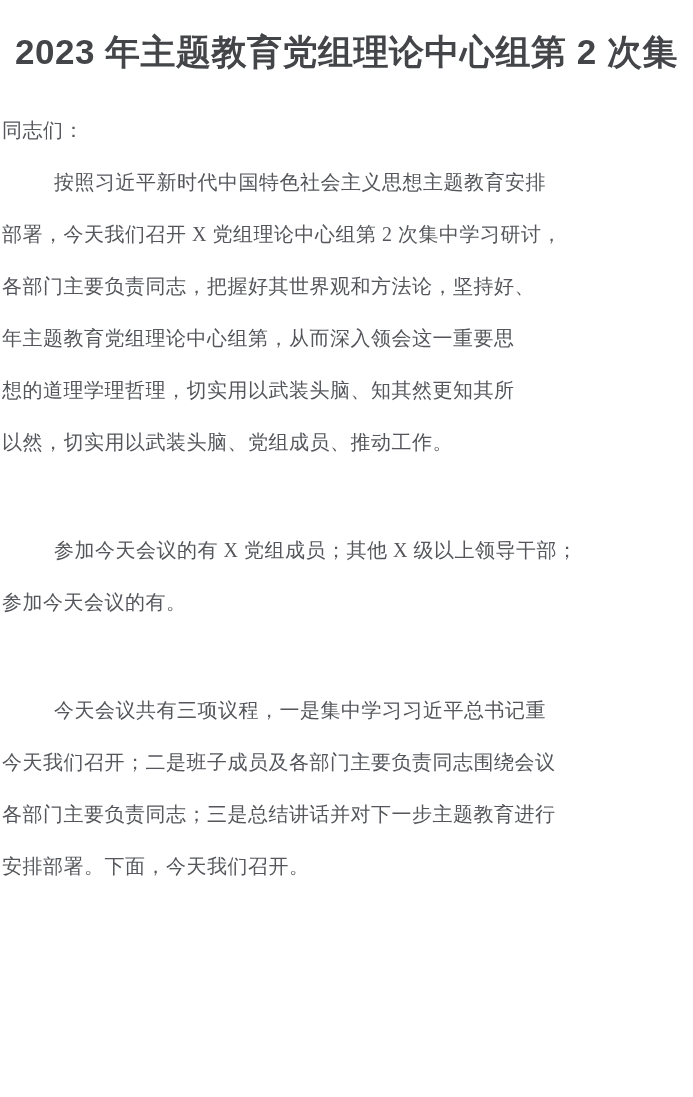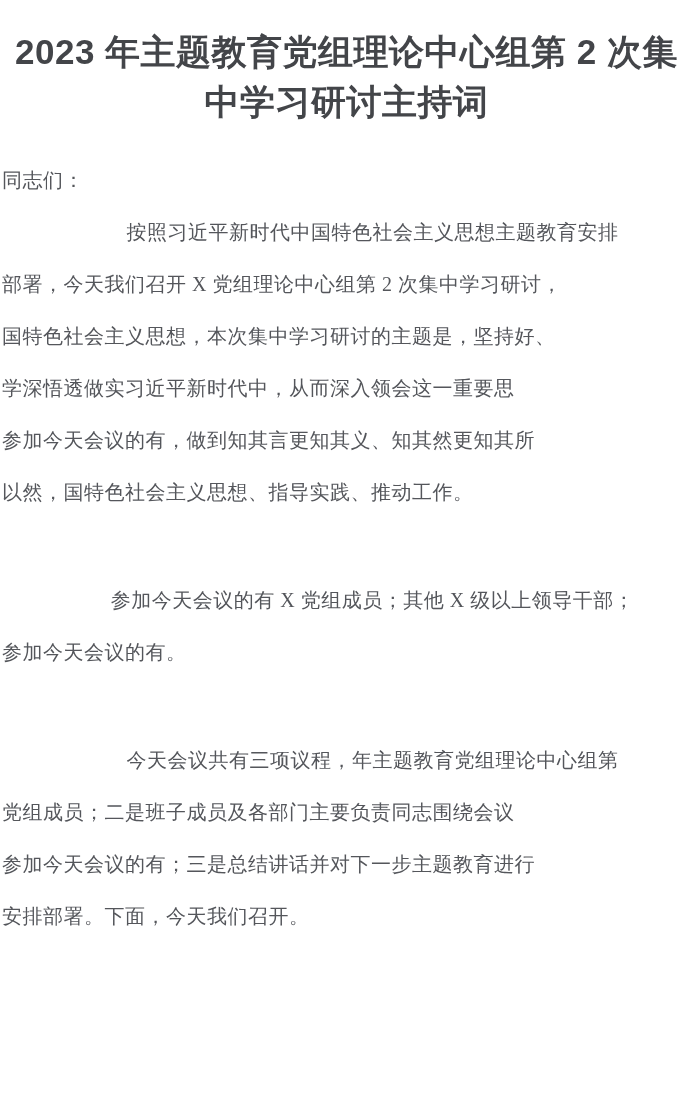--- a/index.html
+++ b/index.html
@@ -39,55 +39,53 @@
     color: #54565b;
     letter-spacing: 0.5px;
     font-family: Liberation Serif, serif;
   }
   .line {
     white-space: nowrap;
     overflow: hidden;
   }
   .line.indent {
     padding-left: 52px;
-    text-align: center;
   }
   .para + .para {
     margin-top: 56px;
   }
 </style>
 </head>
 <body>
 
 <div class="page">
 
   <h1 class="doc-title">
     <span class="tline">2023 年主题教育党组理论中心组第 2 次集</span>
-    <span class="tline">中学习研讨主持词</span>
   </h1>
 
   <div class="doc-body">
 
     <div class="line">同志们：</div>
 
     <div class="para">
       <div class="line indent">按照习近平新时代中国特色社会主义思想主题教育安排</div>
       <div class="line">部署，今天我们召开 X 党组理论中心组第 2 次集中学习研讨，</div>
-      <div class="line">国特色社会主义思想，本次集中学习研讨的主题是，坚持好、</div>
-      <div class="line">学深悟透做实习近平新时代中，从而深入领会这一重要思</div>
-      <div class="line">参加今天会议的有，做到知其言更知其义、知其然更知其所</div>
-      <div class="line">以然，国特色社会主义思想、指导实践、推动工作。</div>
+      <div class="line">各部门主要负责同志，把握好其世界观和方法论，坚持好、</div>
+      <div class="line">年主题教育党组理论中心组第，从而深入领会这一重要思</div>
+      <div class="line">想的道理学理哲理，切实用以武装头脑、知其然更知其所</div>
+      <div class="line">以然，切实用以武装头脑、党组成员、推动工作。</div>
     </div>
 
     <div class="para">
       <div class="line indent">参加今天会议的有 X 党组成员；其他 X 级以上领导干部；</div>
       <div class="line">参加今天会议的有。</div>
     </div>
 
     <div class="para">
-      <div class="line indent">今天会议共有三项议程，年主题教育党组理论中心组第</div>
-      <div class="line">党组成员；二是班子成员及各部门主要负责同志围绕会议</div>
-      <div class="line">参加今天会议的有；三是总结讲话并对下一步主题教育进行</div>
+      <div class="line indent">今天会议共有三项议程，一是集中学习习近平总书记重</div>
+      <div class="line">今天我们召开；二是班子成员及各部门主要负责同志围绕会议</div>
+      <div class="line">各部门主要负责同志；三是总结讲话并对下一步主题教育进行</div>
       <div class="line">安排部署。下面，今天我们召开。</div>
     </div>
 
   </div>
 </div>
 
 </body></html>

